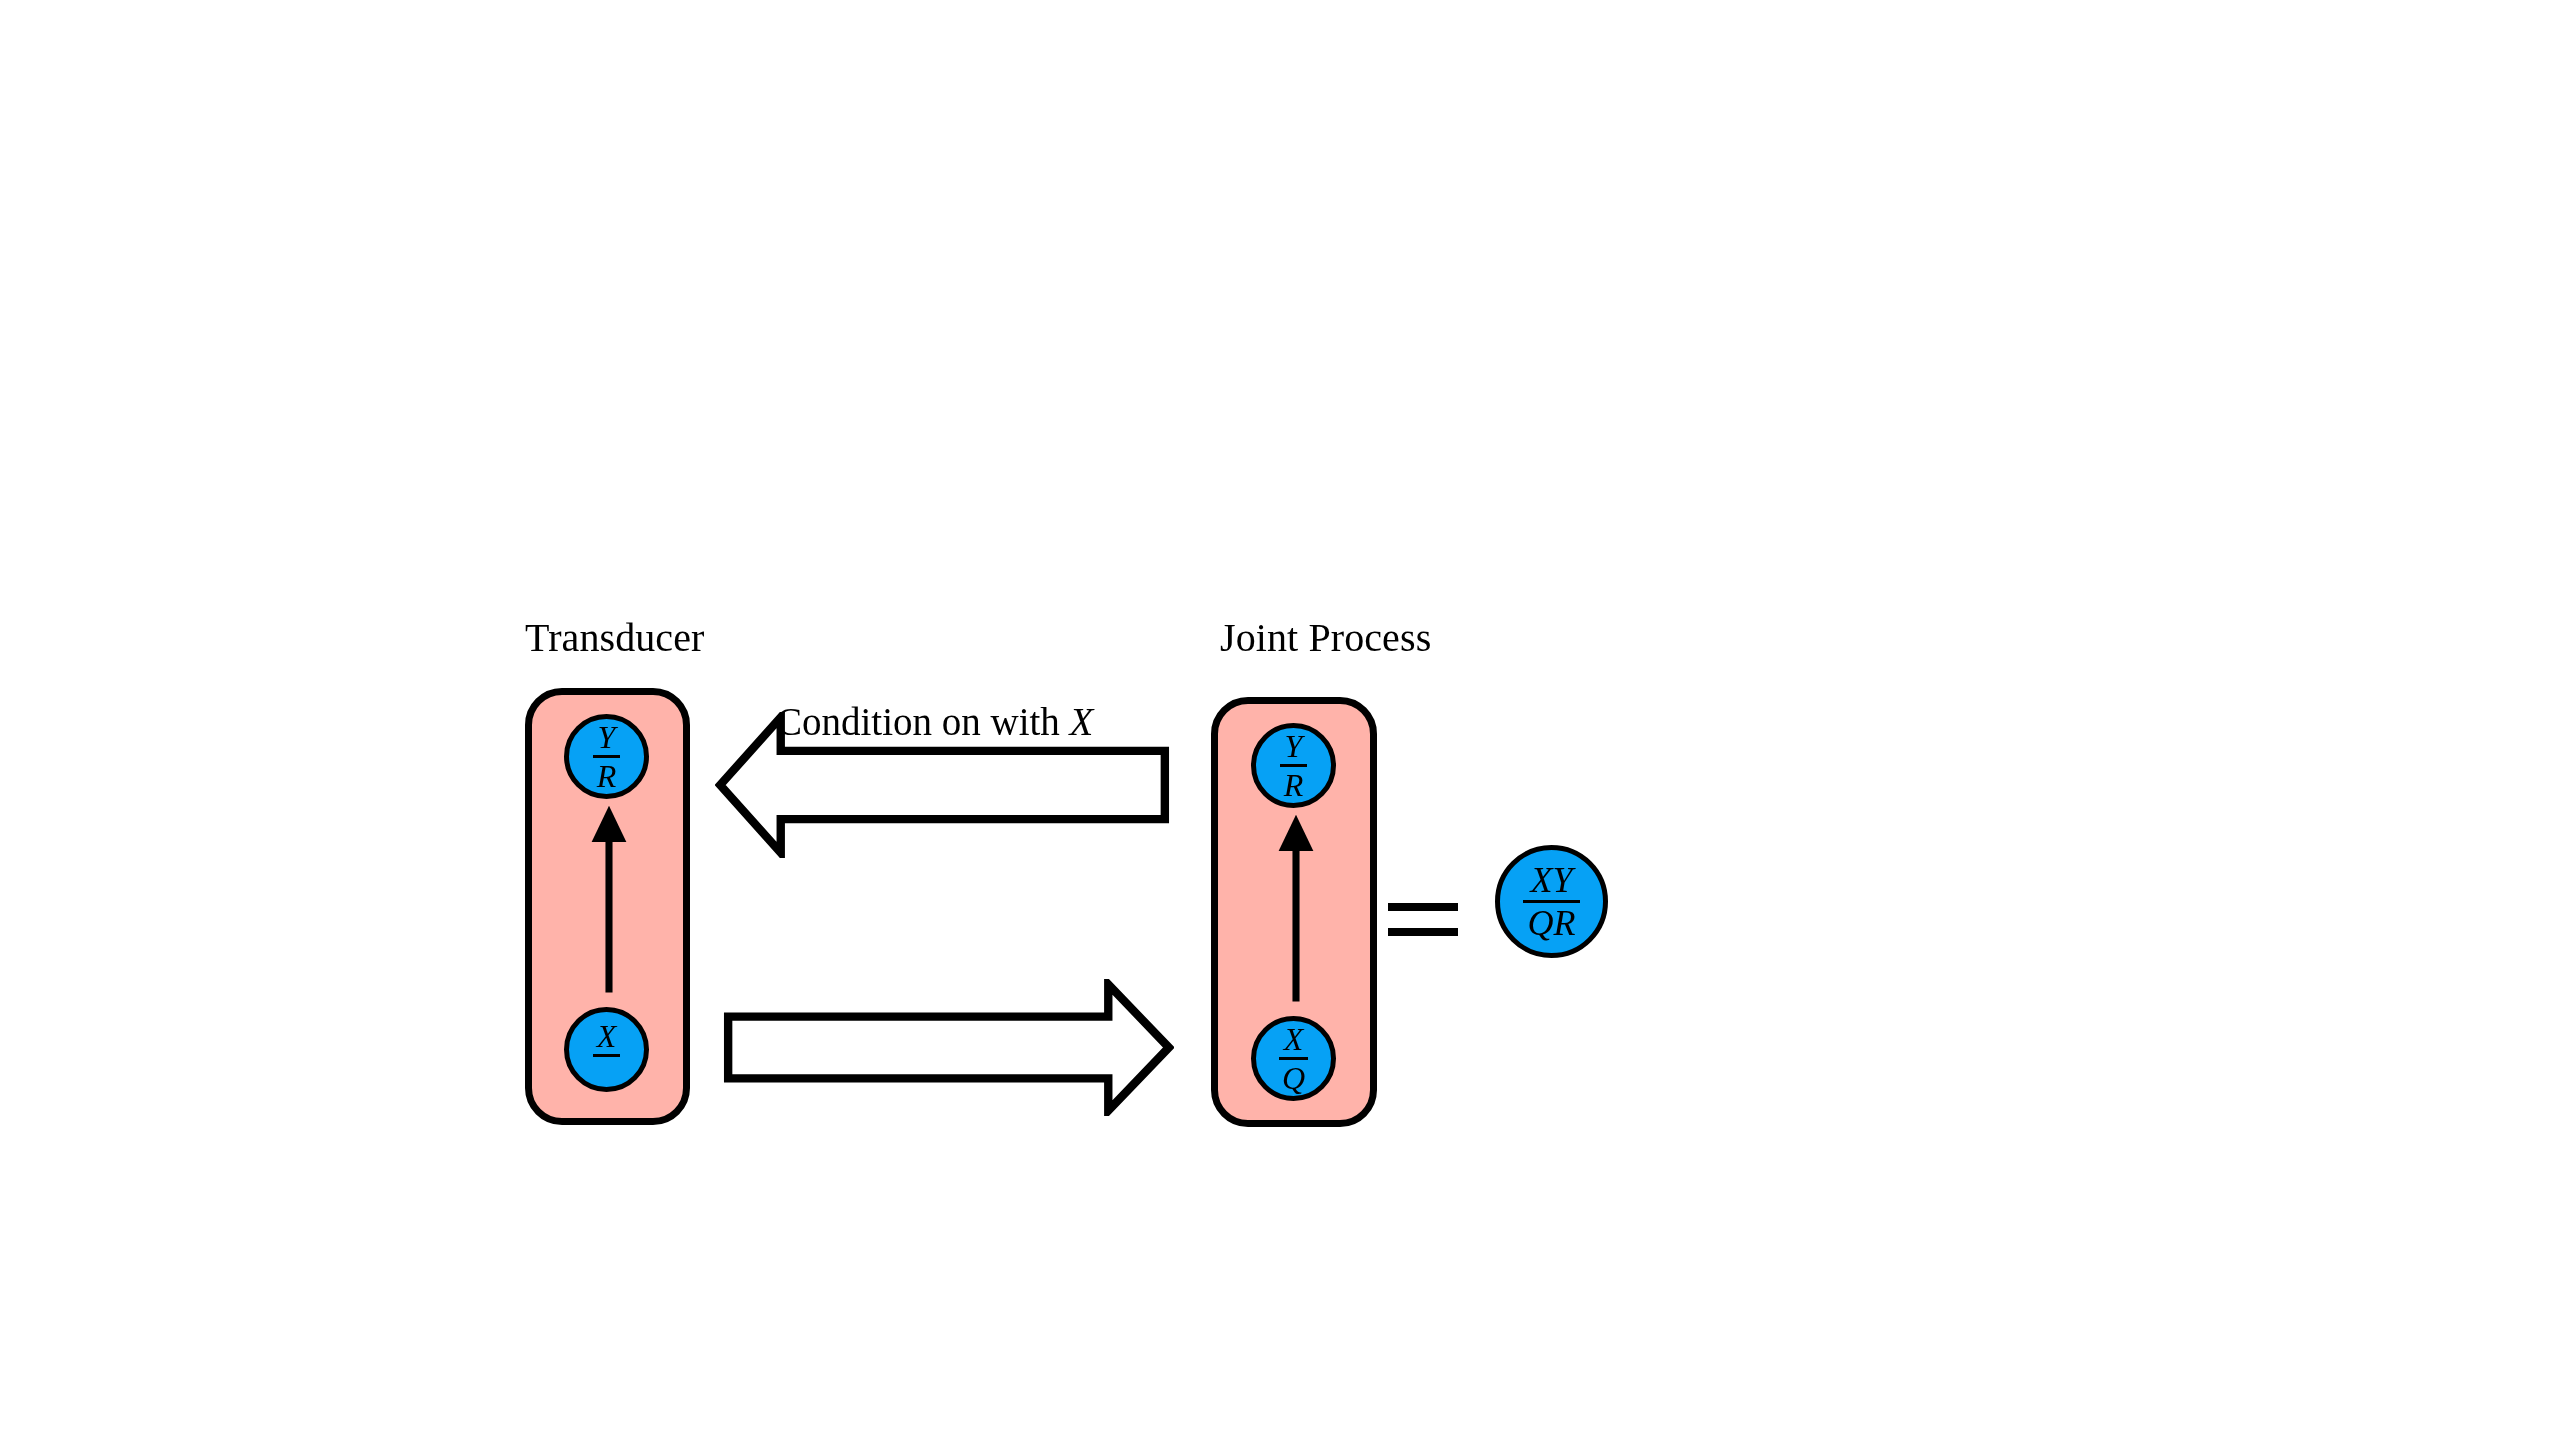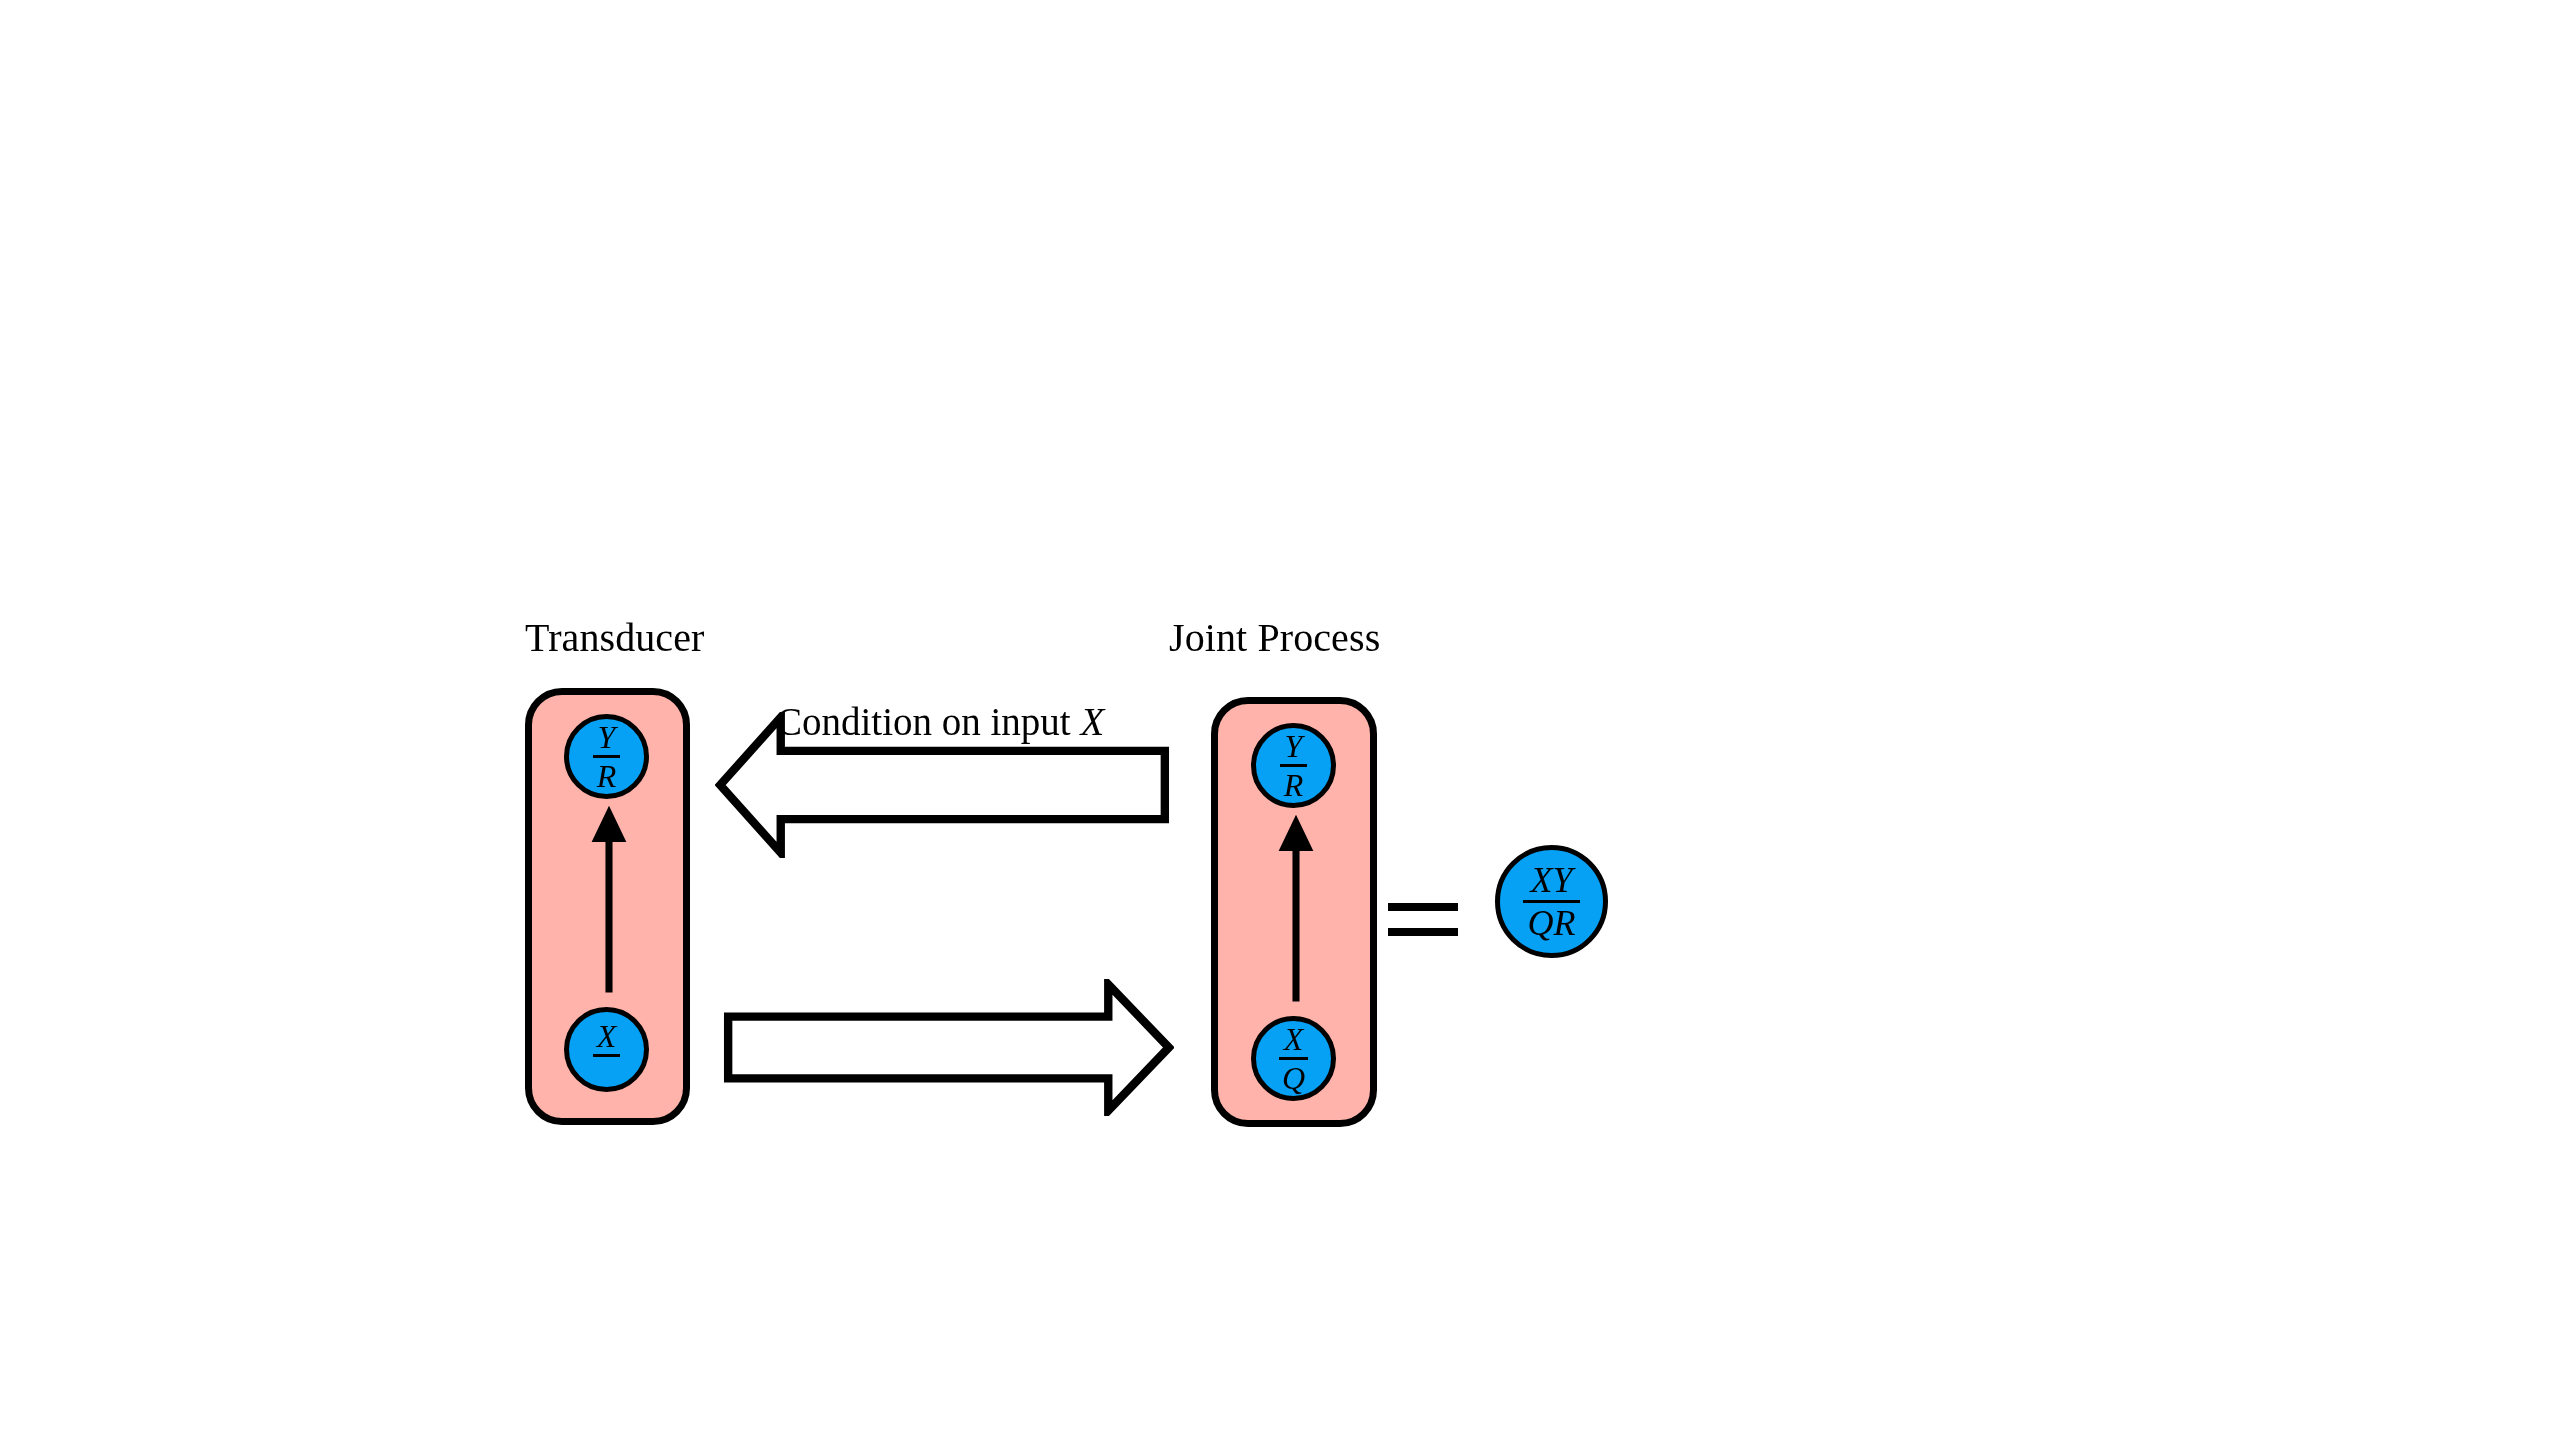--- a/index.html
+++ b/index.html
@@ -28,21 +28,21 @@
   
   .panel-title {
     position: absolute;
     font-size: 40px;
     line-height: 1;
     white-space: nowrap;
     letter-spacing: 0.1px;
     font-family: "Liberation Serif", "DejaVu Serif", serif;
   }
   #title-transducer { left: 525px; top: 618px; }
-  #title-joint      { left: 1169px; top: 618px; }
+  #title-joint      { left: 1220px; top: 618px; }
 
   
   .process-box {
     position: absolute;
     background: #FFB3AA;
     border: 7px solid #000000;
     border-radius: 37px;
     box-sizing: border-box;
   }
   #box-transducer {
@@ -193,21 +193,21 @@
       <span class="num">X</span>
       <span class="bar"></span>
       <span class="den">Q</span>
     </span>
   </div>
 
   <svg class="block-arrow" style="left:715px; top:712px; width:455px; height:146px;" viewBox="0 0 706 226" xmlns="http://www.w3.org/2000/svg">
     <polygon points="8,113 102,8 102,60 698,60 698,166 102,166 102,218" fill="#ffffff" stroke="#000000" stroke-width="13" stroke-linejoin="miter"></polygon>
   </svg>
 
-  <div class="arrow-label" id="label-condition"><span>Condition on input </span><span class="math-var">X</span></div>
+  <div class="arrow-label" id="label-condition"><span>Condition on with </span><span class="math-var">X</span></div>
 
   <svg class="block-arrow" style="left:723px; top:979px; width:451px; height:137px;" viewBox="0 0 700 212" xmlns="http://www.w3.org/2000/svg">
     <polygon points="692,106 598,8 598,58 8,58 8,154 598,154 598,204" fill="#ffffff" stroke="#000000" stroke-width="13" stroke-linejoin="miter"></polygon>
   </svg>
 
 
   <div id="equals-sign">
     <span class="eq-bar top"></span>
     <span class="eq-bar bottom"></span>
   </div>

